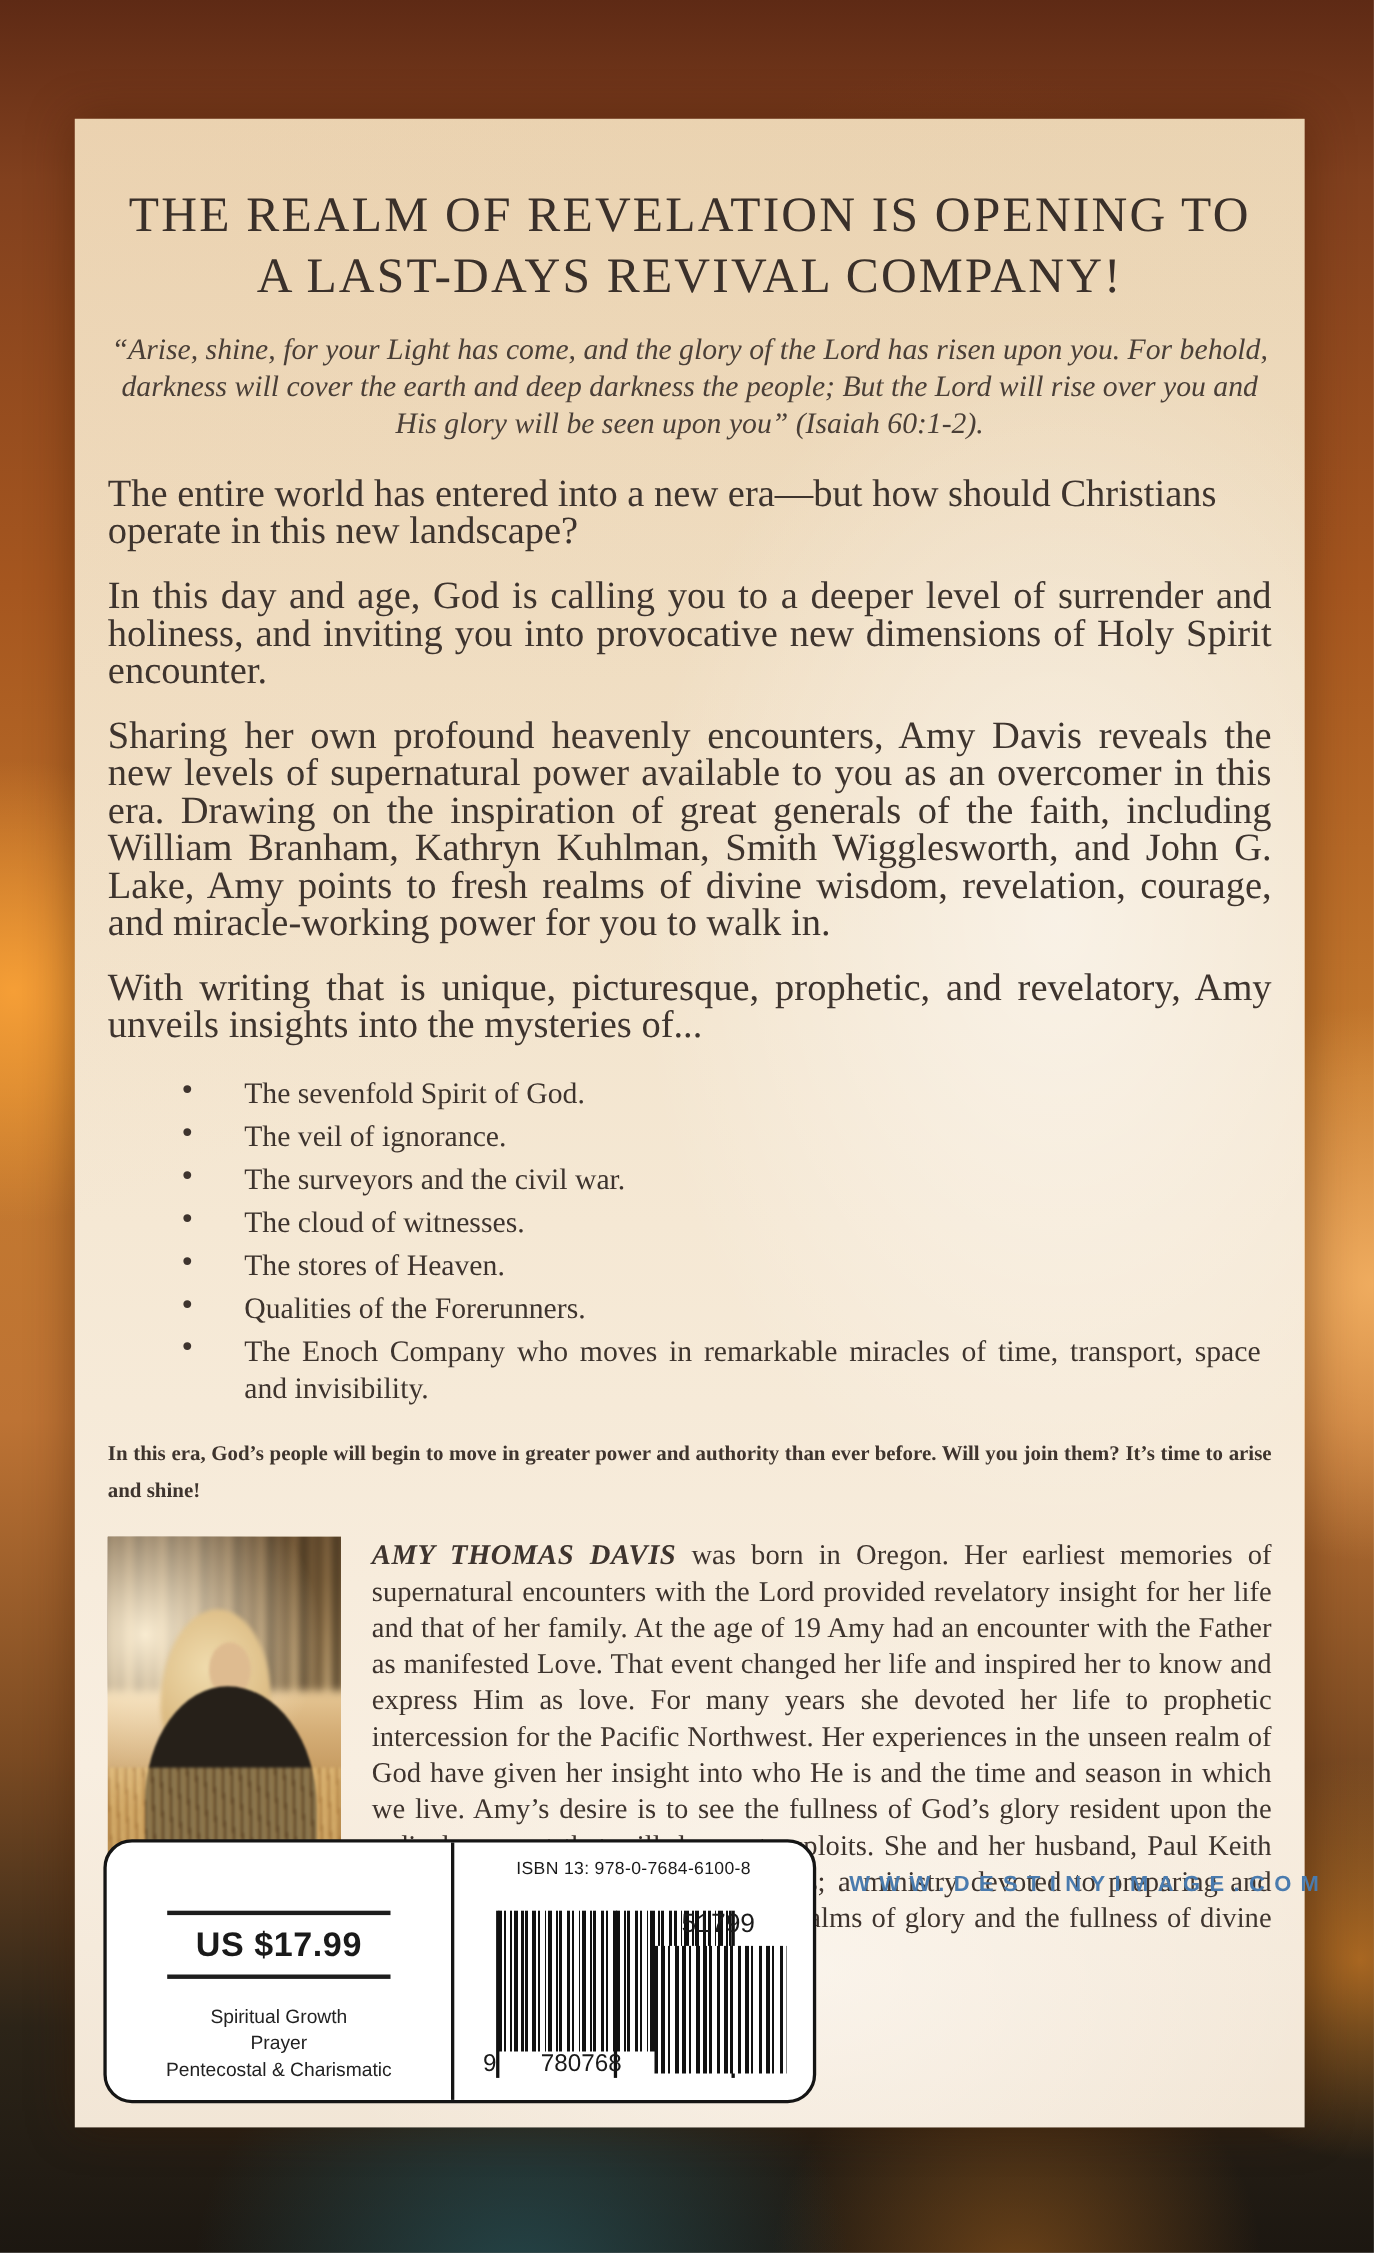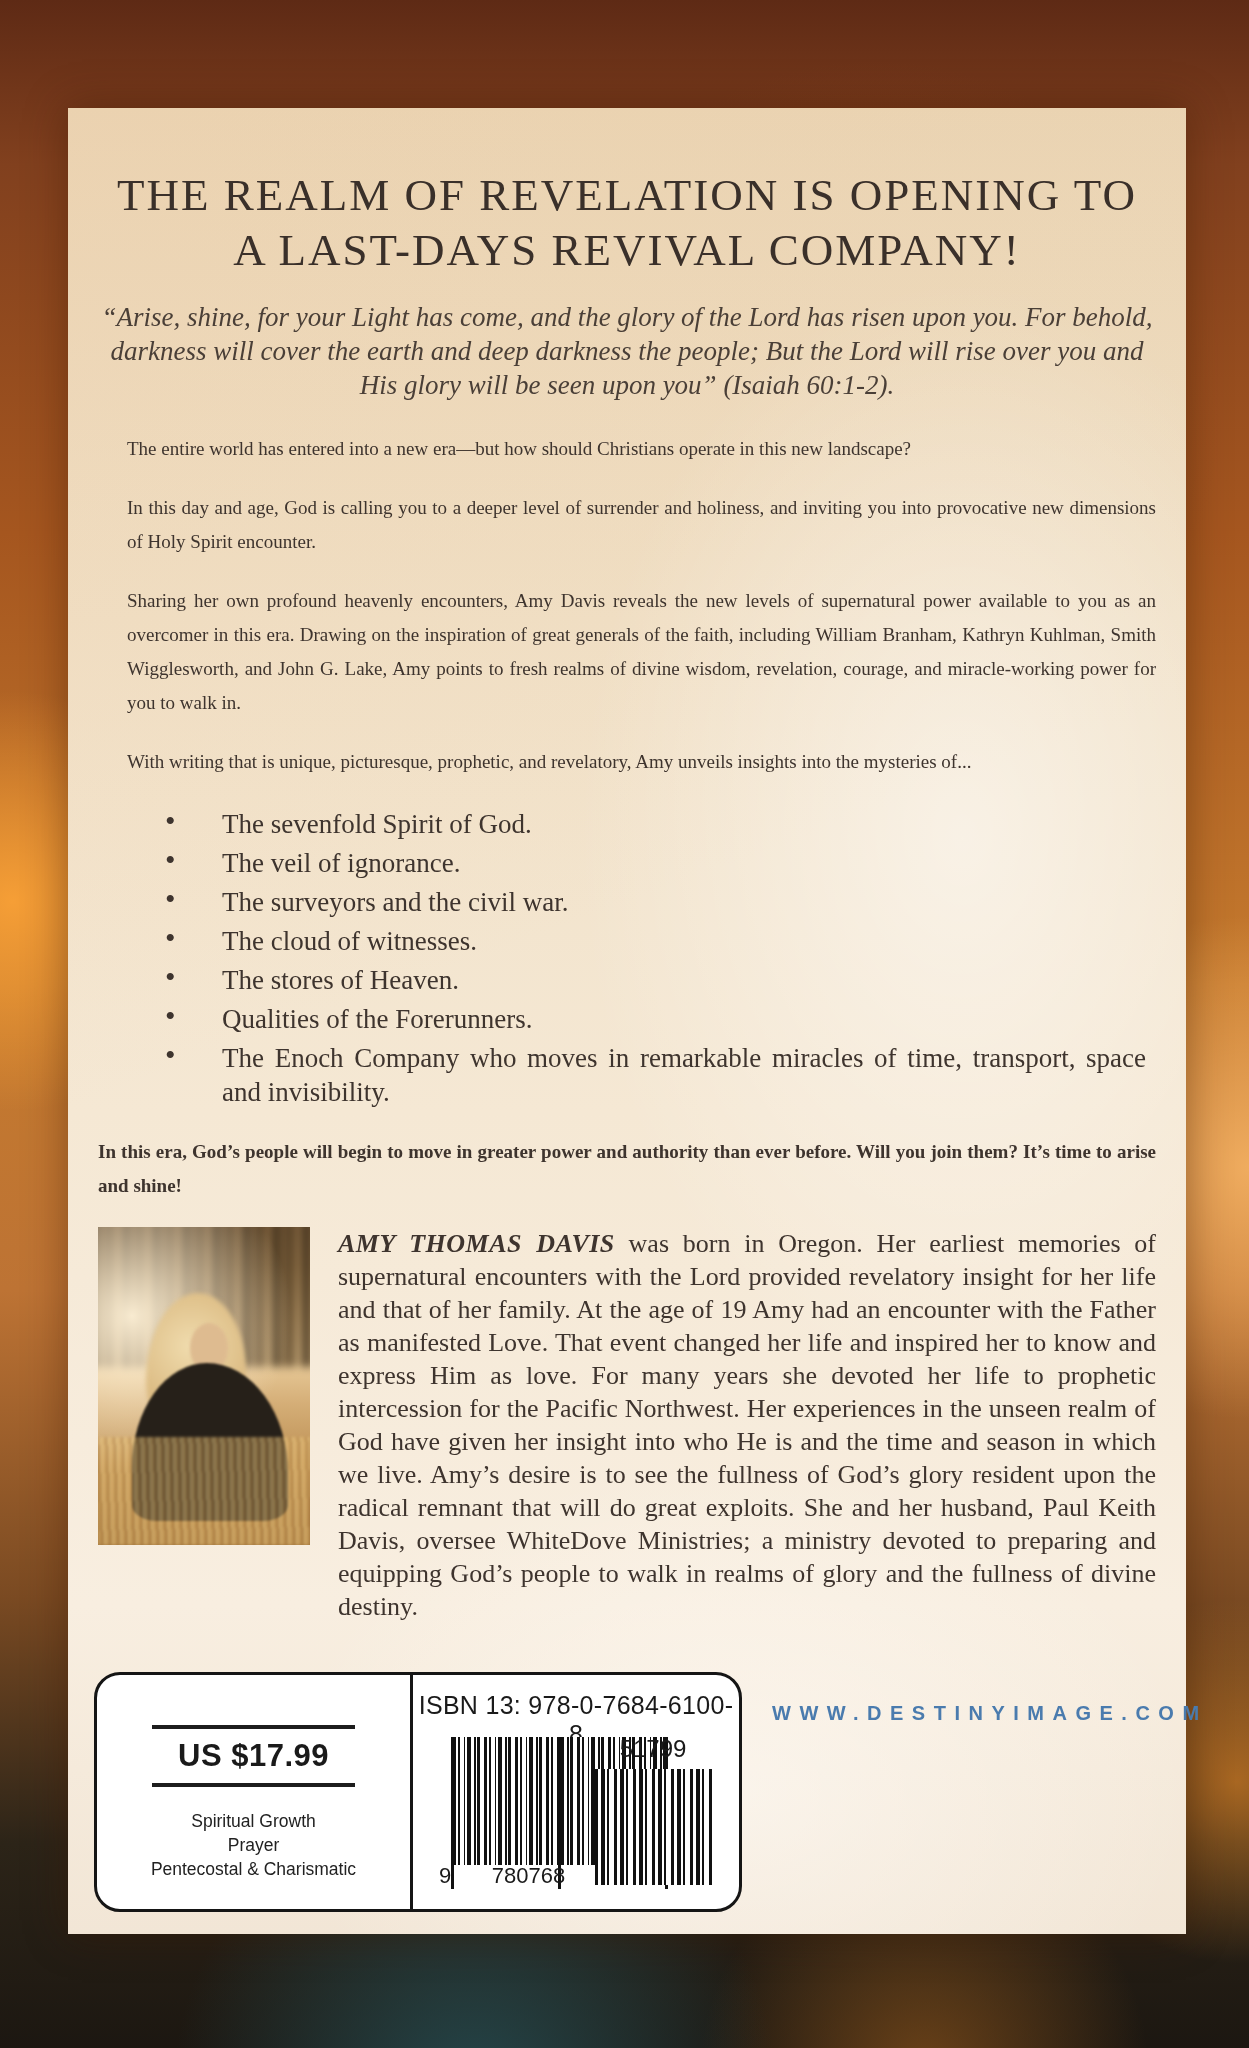--- a/index.html
+++ b/index.html
@@ -25,21 +25,21 @@
       linear-gradient(160deg, rgba(240,200,160,.28), rgba(255,255,255,0) 45%),
       linear-gradient(180deg,#e9d6b6 0%, #f0e0c6 28%, #f5e8d4 55%, #f8eee0 82%, #f2e6d6 100%);
     box-shadow:0 0 40px rgba(60,25,5,.45);
   }
   .content { padding:60px 30px 0 30px; }
 
   .title { text-align:center; font-size:45px; line-height:1.22; letter-spacing:2px;
            color:#3a302a; font-weight:400; }
   .quote { margin-top:22px; text-align:center; font-style:italic; font-size:27px;
            line-height:34px; color:#4a3f37; }
-  .para  { margin-top:25px; font-size:19px; line-height:34px; text-align:justify;margin-left:29px; }
+  .para  { margin-top:25px; font-size:35px; line-height:34px; text-align:justify; }
   .para.first { margin-top:30px; text-align:left; }
 
   ul.topics { margin:28px 0 0 124px; list-style:none; }
   ul.topics li { position:relative; font-size:27px; line-height:34px; margin-bottom:5px;
                  padding-right:10px; text-align:justify; }
   ul.topics li::before { content:"\2022"; position:absolute; left:-57px; top:-3px;
                          font-size:30px; color:#3e342e; }
 
   .closing { margin-top:26px; font-size:19px; line-height:34px; text-align:justify;font-weight:bold; }
 
@@ -62,27 +62,27 @@
            background:repeating-linear-gradient(88deg, rgba(226,186,114,.55) 0 3px, rgba(160,112,52,.45) 3px 5px, rgba(238,204,132,.5) 5px 8px);
            filter:blur(1.5px); }
   .bio { flex:1; font-size:26px; line-height:33px; text-align:justify; }
   .bio .lead { font-weight:700; letter-spacing:.5px;font-style:italic; }
 
   
   .isbn-box { position:absolute; left:26px; top:1564px; width:648px; height:240px;
               background:#ffffff; border:3px solid #151515; border-radius:26px;
               font-family:"Liberation Sans", sans-serif; color:#1a1a1a; }
   .isbn-divider { position:absolute; left:313px; top:0; bottom:0; width:3px; background:#151515; }
-  .price-col { position:absolute; left:0; top:0; width:313px; height:100%; text-align:center; }
+  .price-col { position:absolute; left:0; top:12px; width:313px; height:100%; text-align:center; }
   .price-rule { height:4px; background:#1d1d1d; margin:0 55px; }
   .price-rule.top { margin-top:50px; }
   .price { font-size:31px; font-weight:700; letter-spacing:.5px; padding:9px 0; }
   .cats { margin-top:22px; font-size:17.5px; line-height:24px; color:#222; }
   .code-col { position:absolute; left:316px; top:0; right:0; height:100%; }
-  .isbn-label { text-align:center; margin-top:16px; font-size:25px; letter-spacing:.3px; }
+  .isbn-label { text-align:center; margin-top:16px; font-size:16px; letter-spacing:.3px; }
   .barcode-area { position:absolute; left:26px; top:56px; right:14px; bottom:14px; }
   .bars-main { position:absolute; left:14px; top:6px; width:212px; height:128px;
         background:repeating-linear-gradient(90deg,#111 0 3px,#fff 3px 5px,#111 5px 7px,#fff 7px 11px,#111 11px 12px,#fff 12px 14px,#111 14px 18px,#fff 18px 21px,#111 21px 23px,#fff 23px 24px,#111 24px 27px,#fff 27px 31px); }
   .guard { position:absolute; top:6px; width:3px; height:152px; background:#111; }
   .g1{left:12px;} .g2{left:119px;} .g3{left:226px;}
   .main-digits { position:absolute; left:0px; top:132px; width:240px; display:flex;
         justify-content:space-between; font-size:22px; background:transparent; }
   .bars-supp { position:absolute; right:10px; top:38px; width:120px; height:116px;
         background:repeating-linear-gradient(90deg,#111 0 3px,#fff 3px 6px,#111 6px 10px,#fff 10px 12px,#111 12px 14px,#fff 14px 19px); }
   .supp-digits { position:absolute; right:22px; top:4px; width:100px; text-align:center; font-size:24px; }

